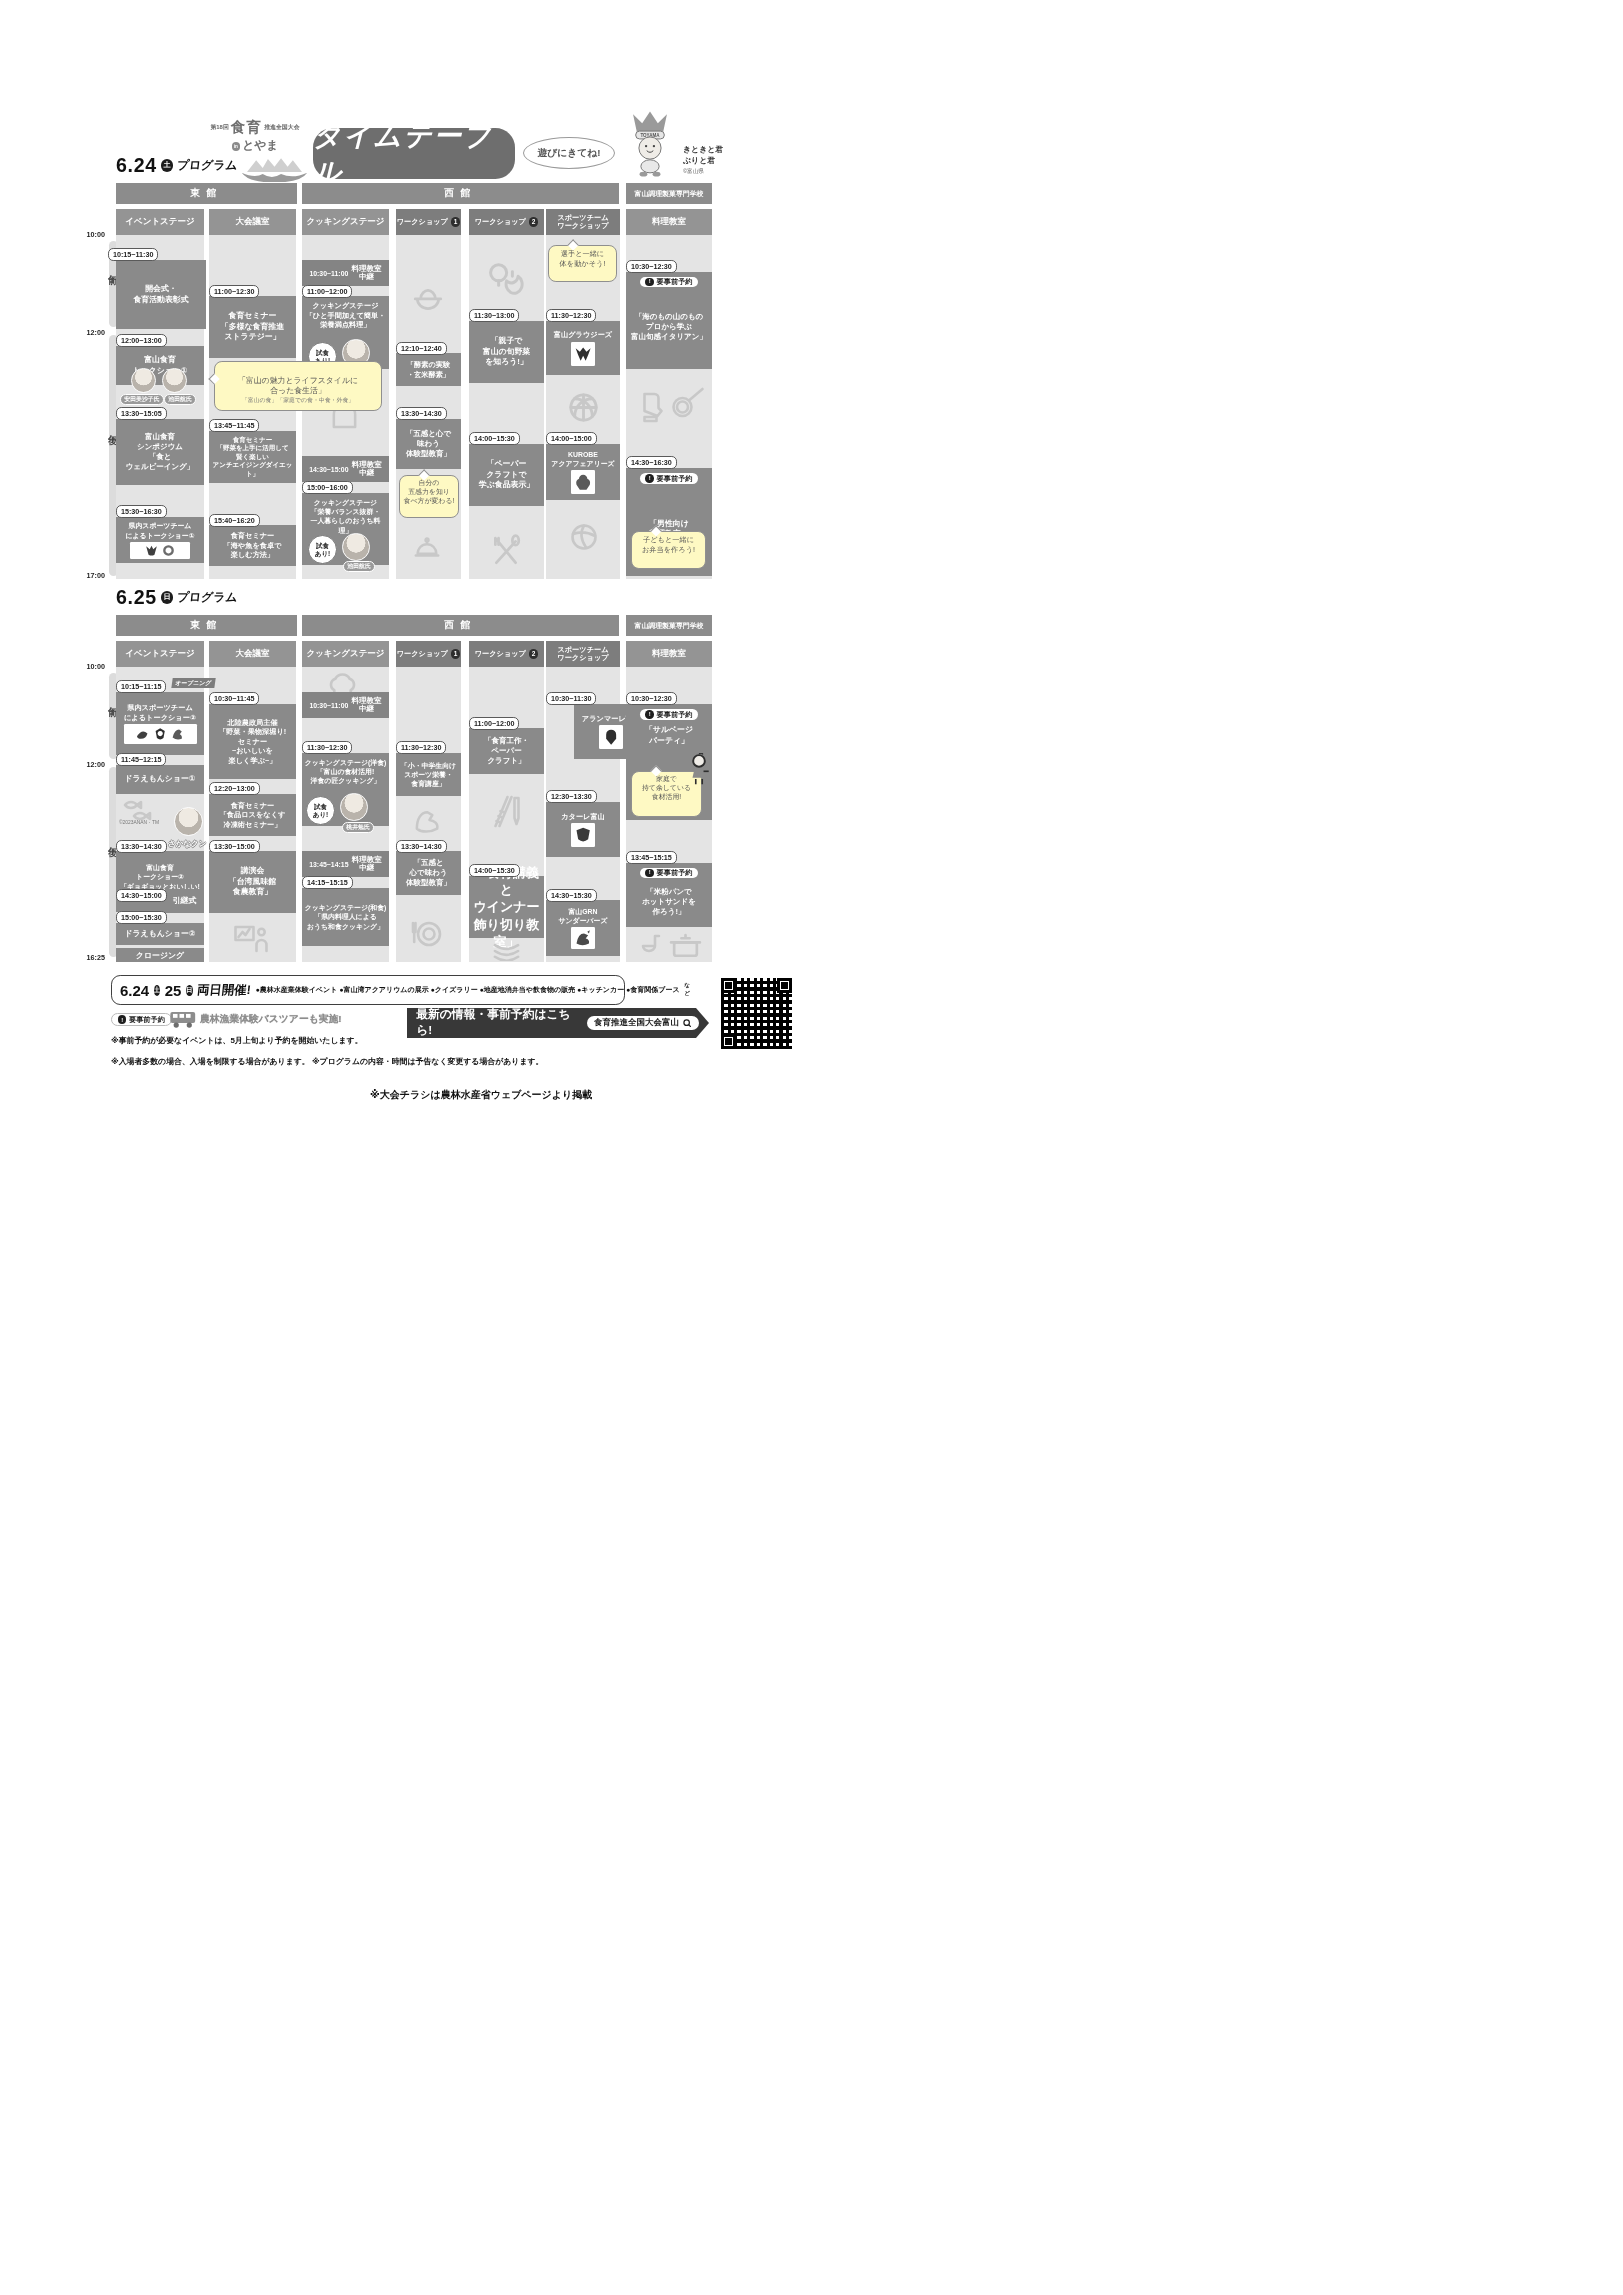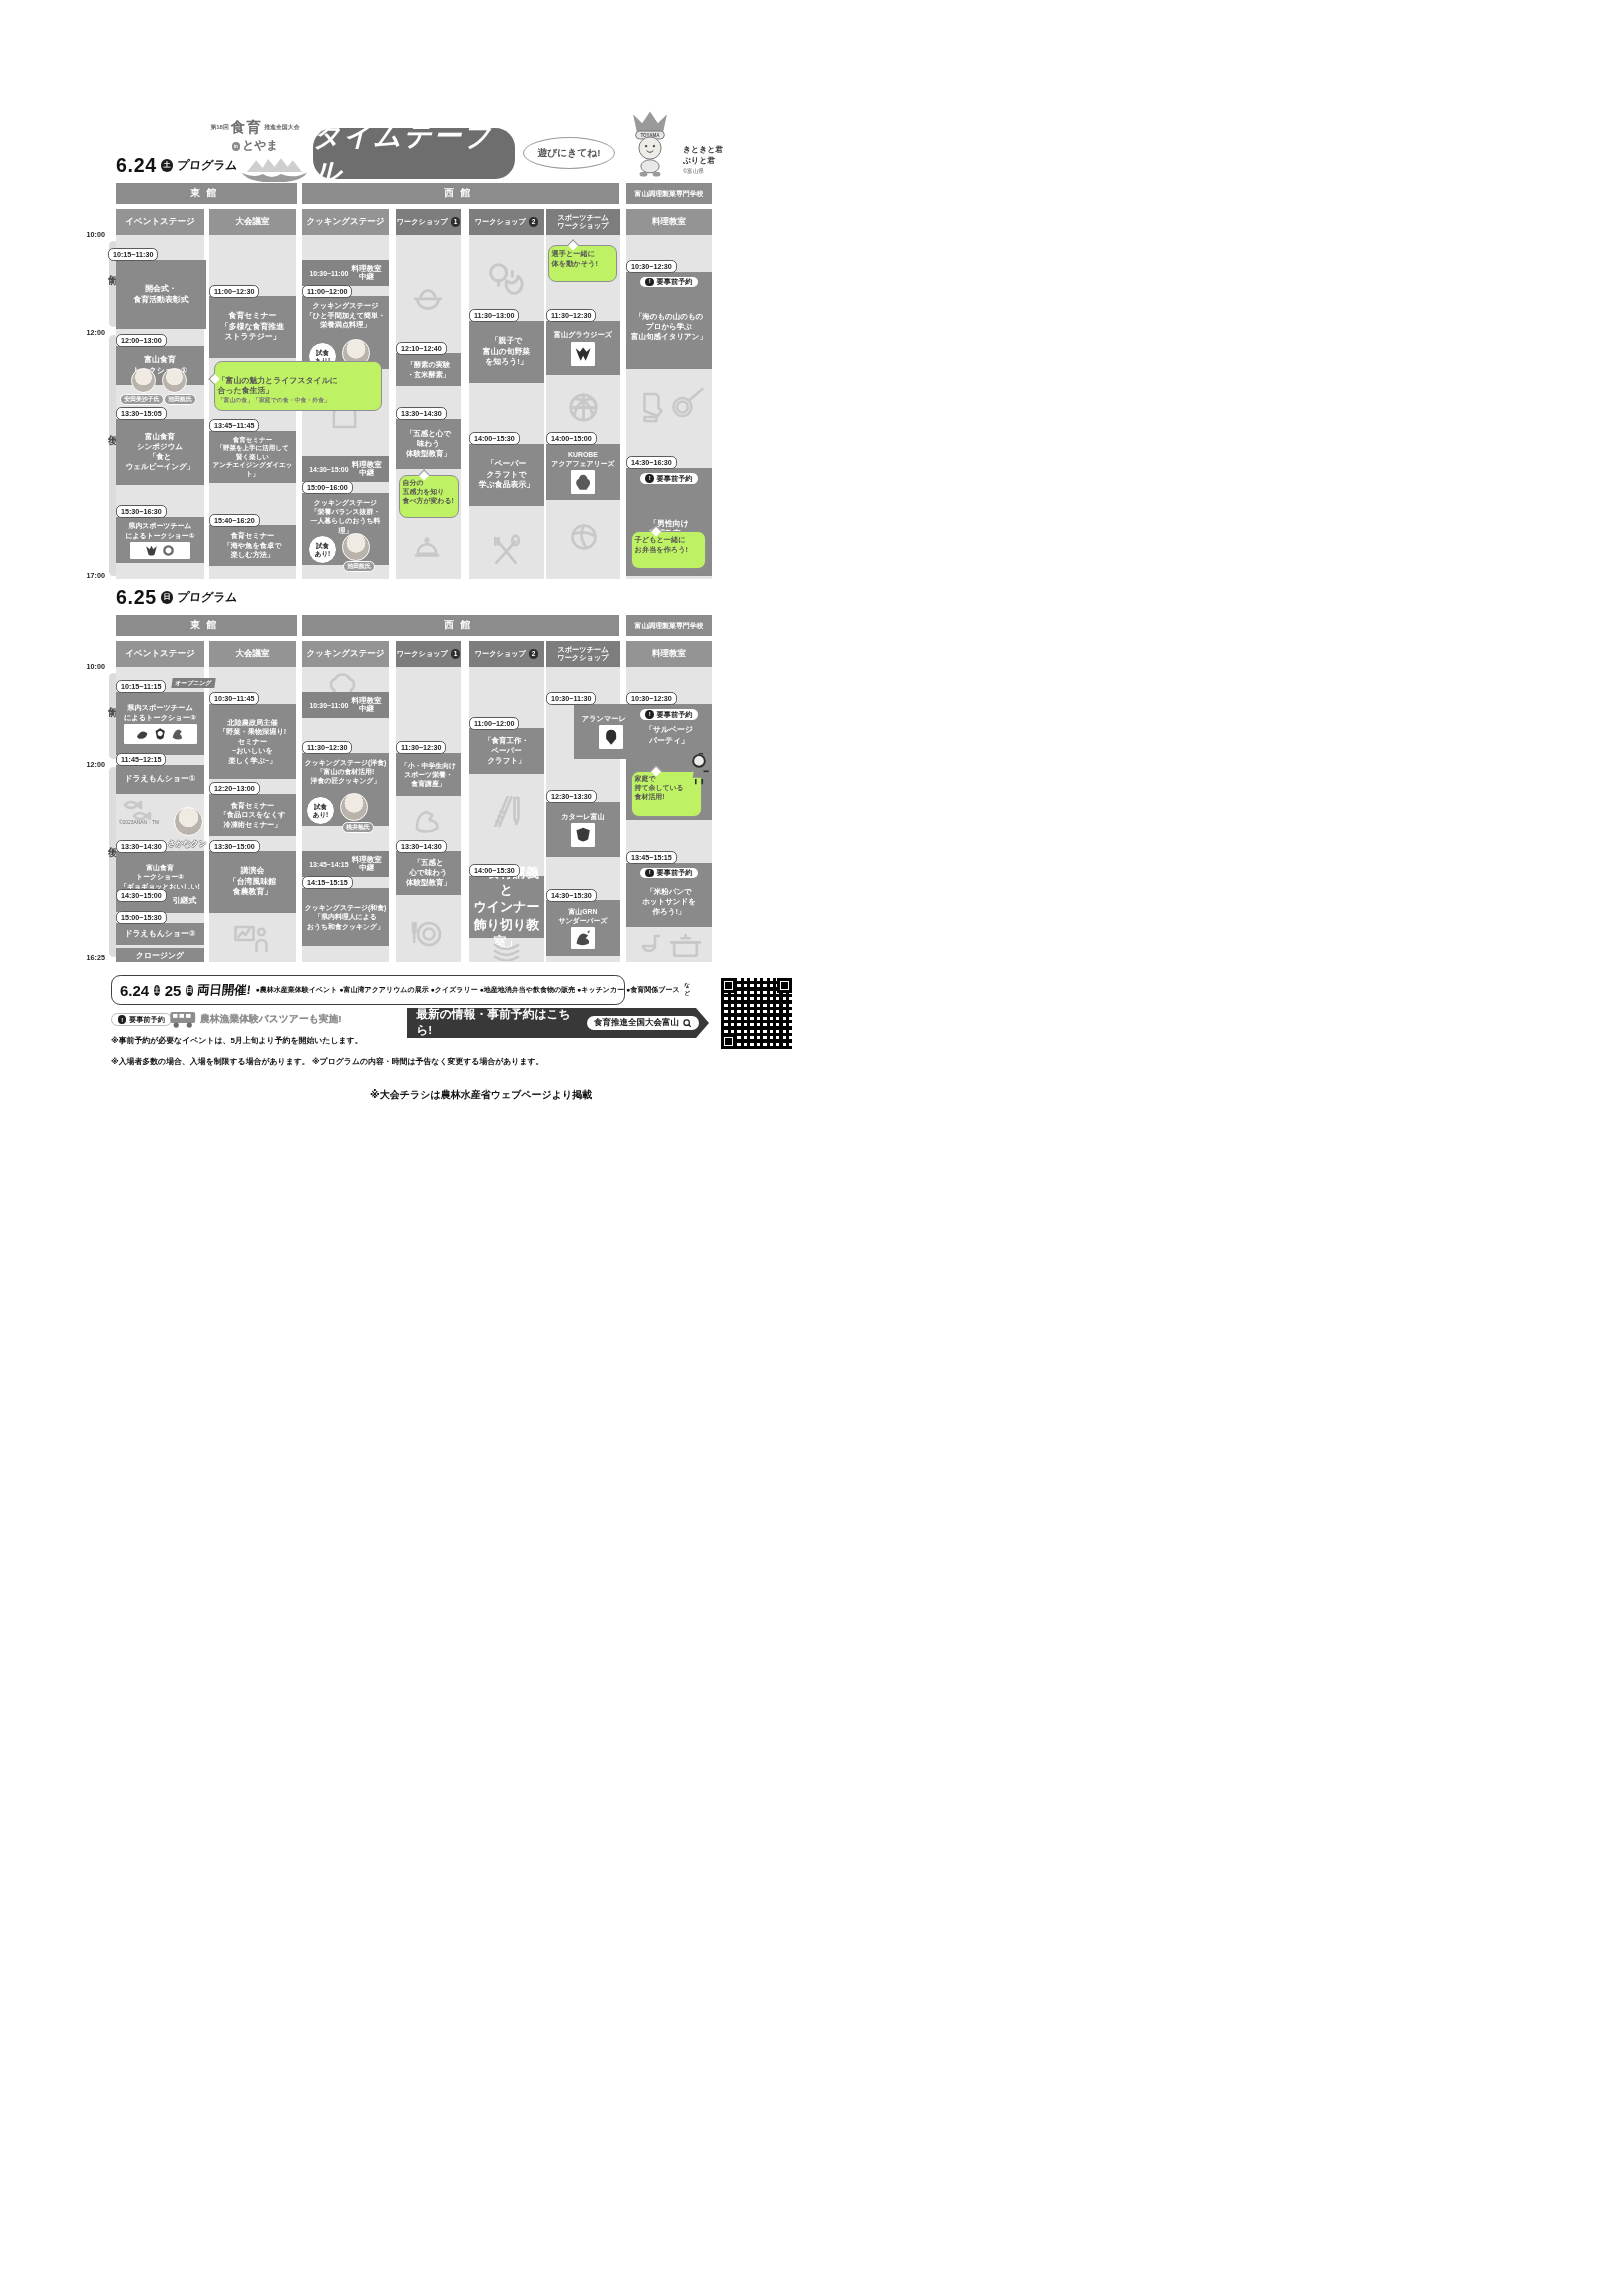--- a/index.html
+++ b/index.html
@@ -26,22 +26,22 @@
   .ev.top{justify-content:flex-start;padding-top:5.2px}
   .ev .evt{white-space:pre-line}
   .ev .grow{flex:1;display:flex;align-items:center;justify-content:center;white-space:pre-line}
   .tb{position:absolute;background:#fff;border:1.3px solid #5a5a5a;border-radius:5.2px;color:#1e1e1e;
       font-weight:700;font-size:7.2px;line-height:9.8px;padding:0.7px 3.9px;white-space:nowrap;z-index:6}
   .relay{position:absolute;background:#848484;color:#fff;display:flex;align-items:center;
          justify-content:center;gap:3.3px;z-index:2}
   .relay .rt{font-size:6.9px;font-weight:700}
   .relay .rl{font-size:7.5px;font-weight:700;white-space:pre-line;line-height:1.1;text-align:center}
   
-  .bub{position:absolute;background:#bef264;border:1.3px solid #8f8f8f;border-radius:7.9px;color:#555;
-       font-weight:700;white-space:pre-line;z-index:7;padding:3.3px 2.6px;
+  .bub{position:absolute;background:#fef9c3;border:1.3px solid #8f8f8f;border-radius:7.9px;color:#555;
+       font-weight:400;text-align:center;white-space:pre-line;z-index:7;padding:3.3px 2.6px;
        font-size:7.2px;line-height:1.3;box-sizing:border-box}
   .bub::after{content:"";position:absolute;width:7.2px;height:7.2px;background:#fff;transform:rotate(45deg)}
   .bub.tt::after{top:-4.6px;left:19.6px;border-left:1.3px solid #8f8f8f;border-top:1.3px solid #8f8f8f}
   .bub.tl::after{left:-4.6px;top:13px;border-left:1.3px solid #8f8f8f;border-bottom:1.3px solid #8f8f8f}
   .bub .sub{display:block;font-size:5.9px;color:#777;margin-top:1.3px}
   
   .pill{display:inline-flex;align-items:center;gap:2.6px;background:#fff;border-radius:7.9px;
         padding:0.7px 5.9px;color:#1e1e1e;font-weight:700;font-size:7.2px;white-space:nowrap}
   .pill .ex{width:8.5px;height:8.5px;border-radius:50%;background:#1e1e1e;color:#fff;font-size:5.9px;
             display:inline-flex;align-items:center;justify-content:center}

